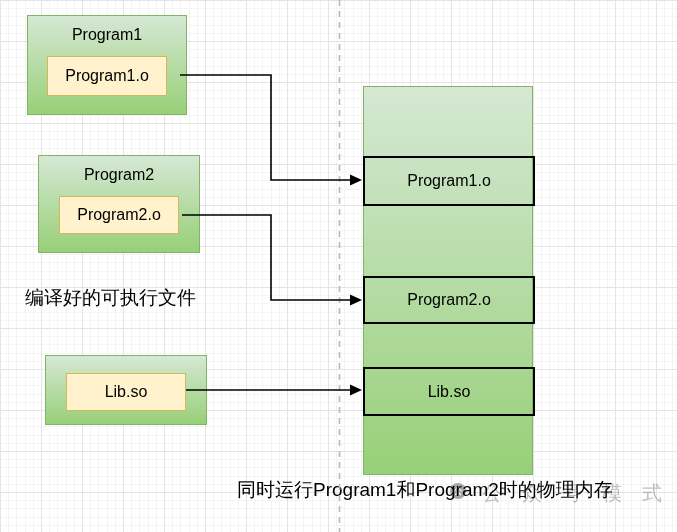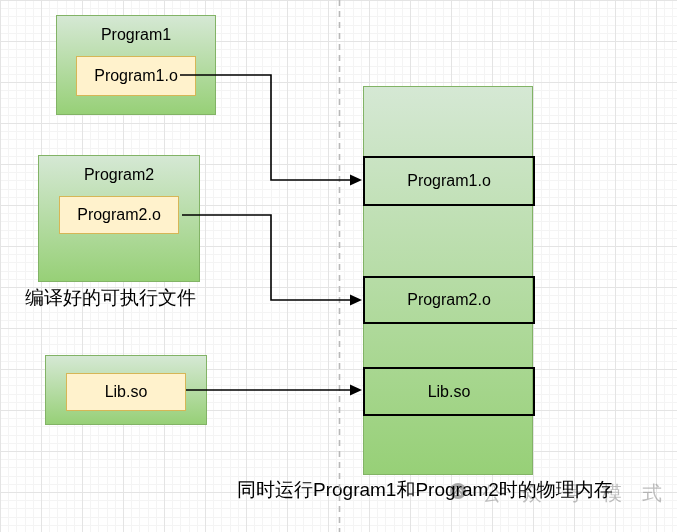--- a/index.html
+++ b/index.html
@@ -46,26 +46,26 @@
     margin-left:16px;font-size:20px;color:#8c8c8c;opacity:.55;
     letter-spacing:20px;white-space:nowrap;
   }
   svg.overlay{position:absolute;left:0;top:0;z-index:5;pointer-events:none;}
 </style>
 </head>
 <body>
 
 <div id="stage">
 
-  <div class="green-box" style="left:56px;top:15px;width:160px;height:100px;">
+  <div class="green-box" style="left:27px;top:15px;width:160px;height:100px;">
     <div class="group-title">Program1</div>
     <div class="file-box" style="left:19px;top:40px;width:120px;height:40px;">Program1.o</div>
   </div>
 
-  <div class="green-box" style="left:38px;top:155px;width:162px;height:127px;">
+  <div class="green-box" style="left:38px;top:155px;width:162px;height:98px;">
     <div class="group-title">Program2</div>
     <div class="file-box" style="left:20px;top:40px;width:120px;height:38px;">Program2.o</div>
   </div>
 
   <div class="green-box" style="left:45px;top:355px;width:162px;height:70px;">
     <div class="file-box" style="left:20px;top:17px;width:120px;height:38px;">Lib.so</div>
   </div>
 
   <div class="caption" style="left:25px;top:285px;font-family:Liberation Serif, serif;">编译好的可执行文件</div>
 

